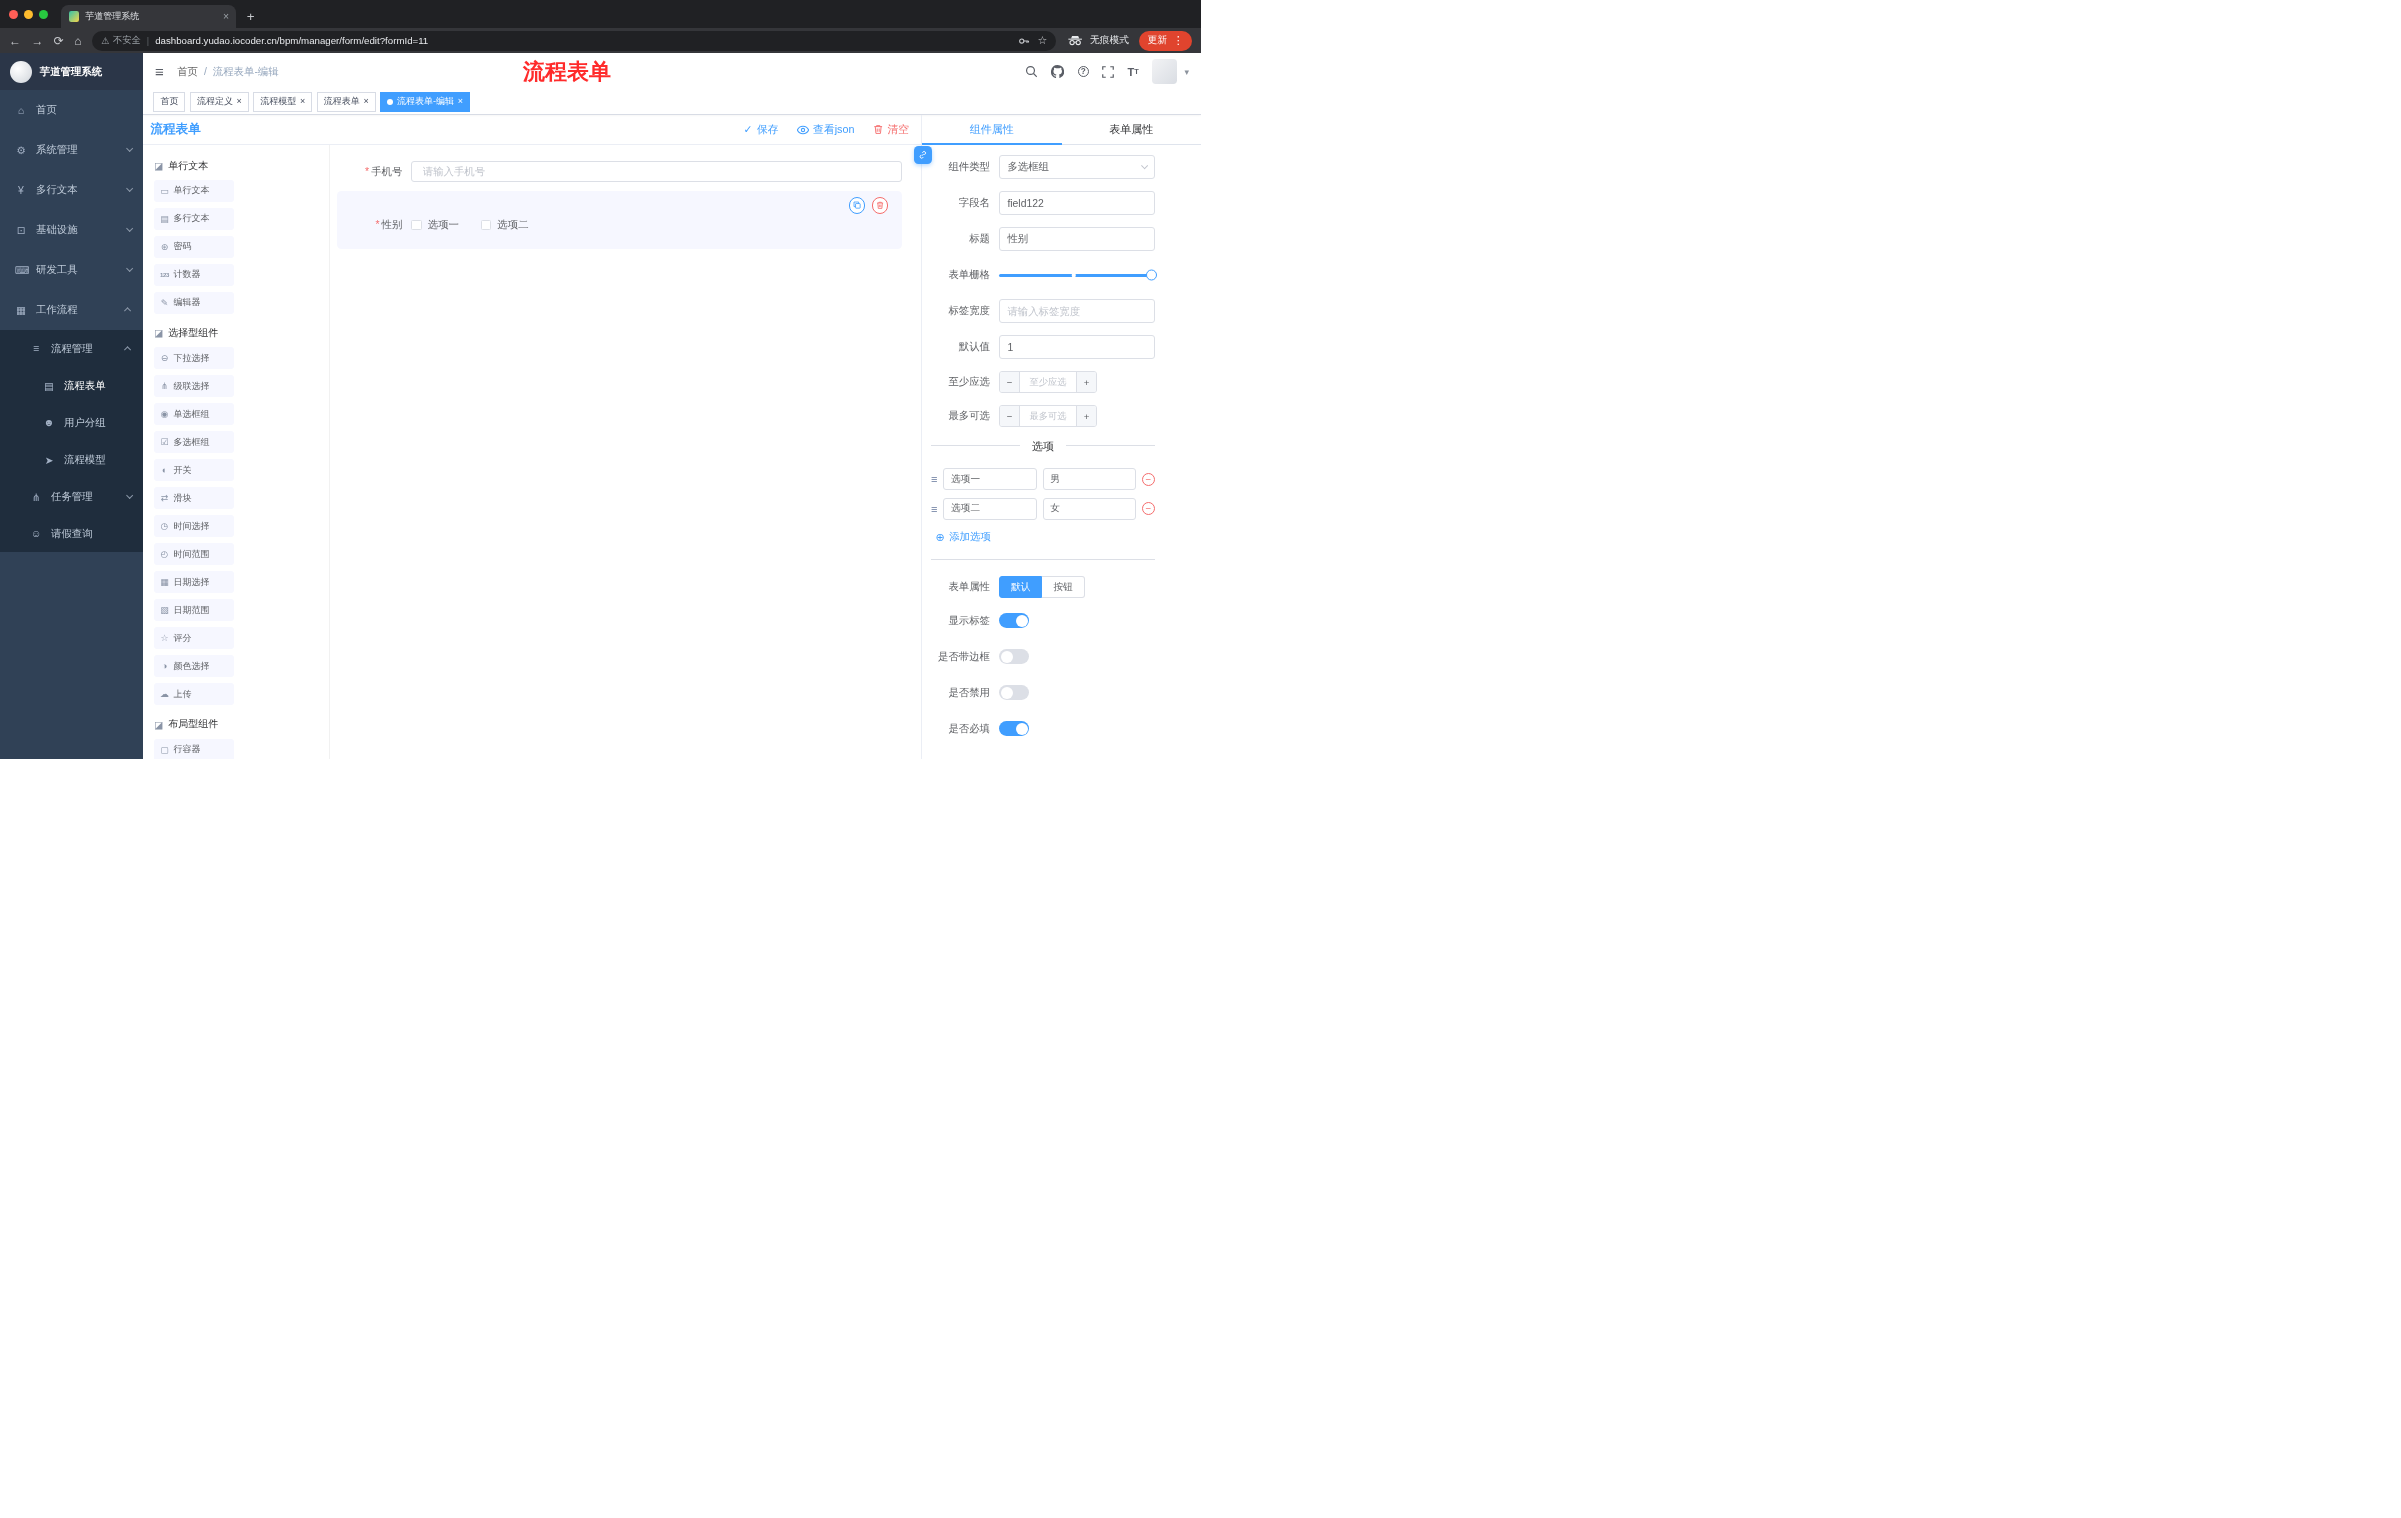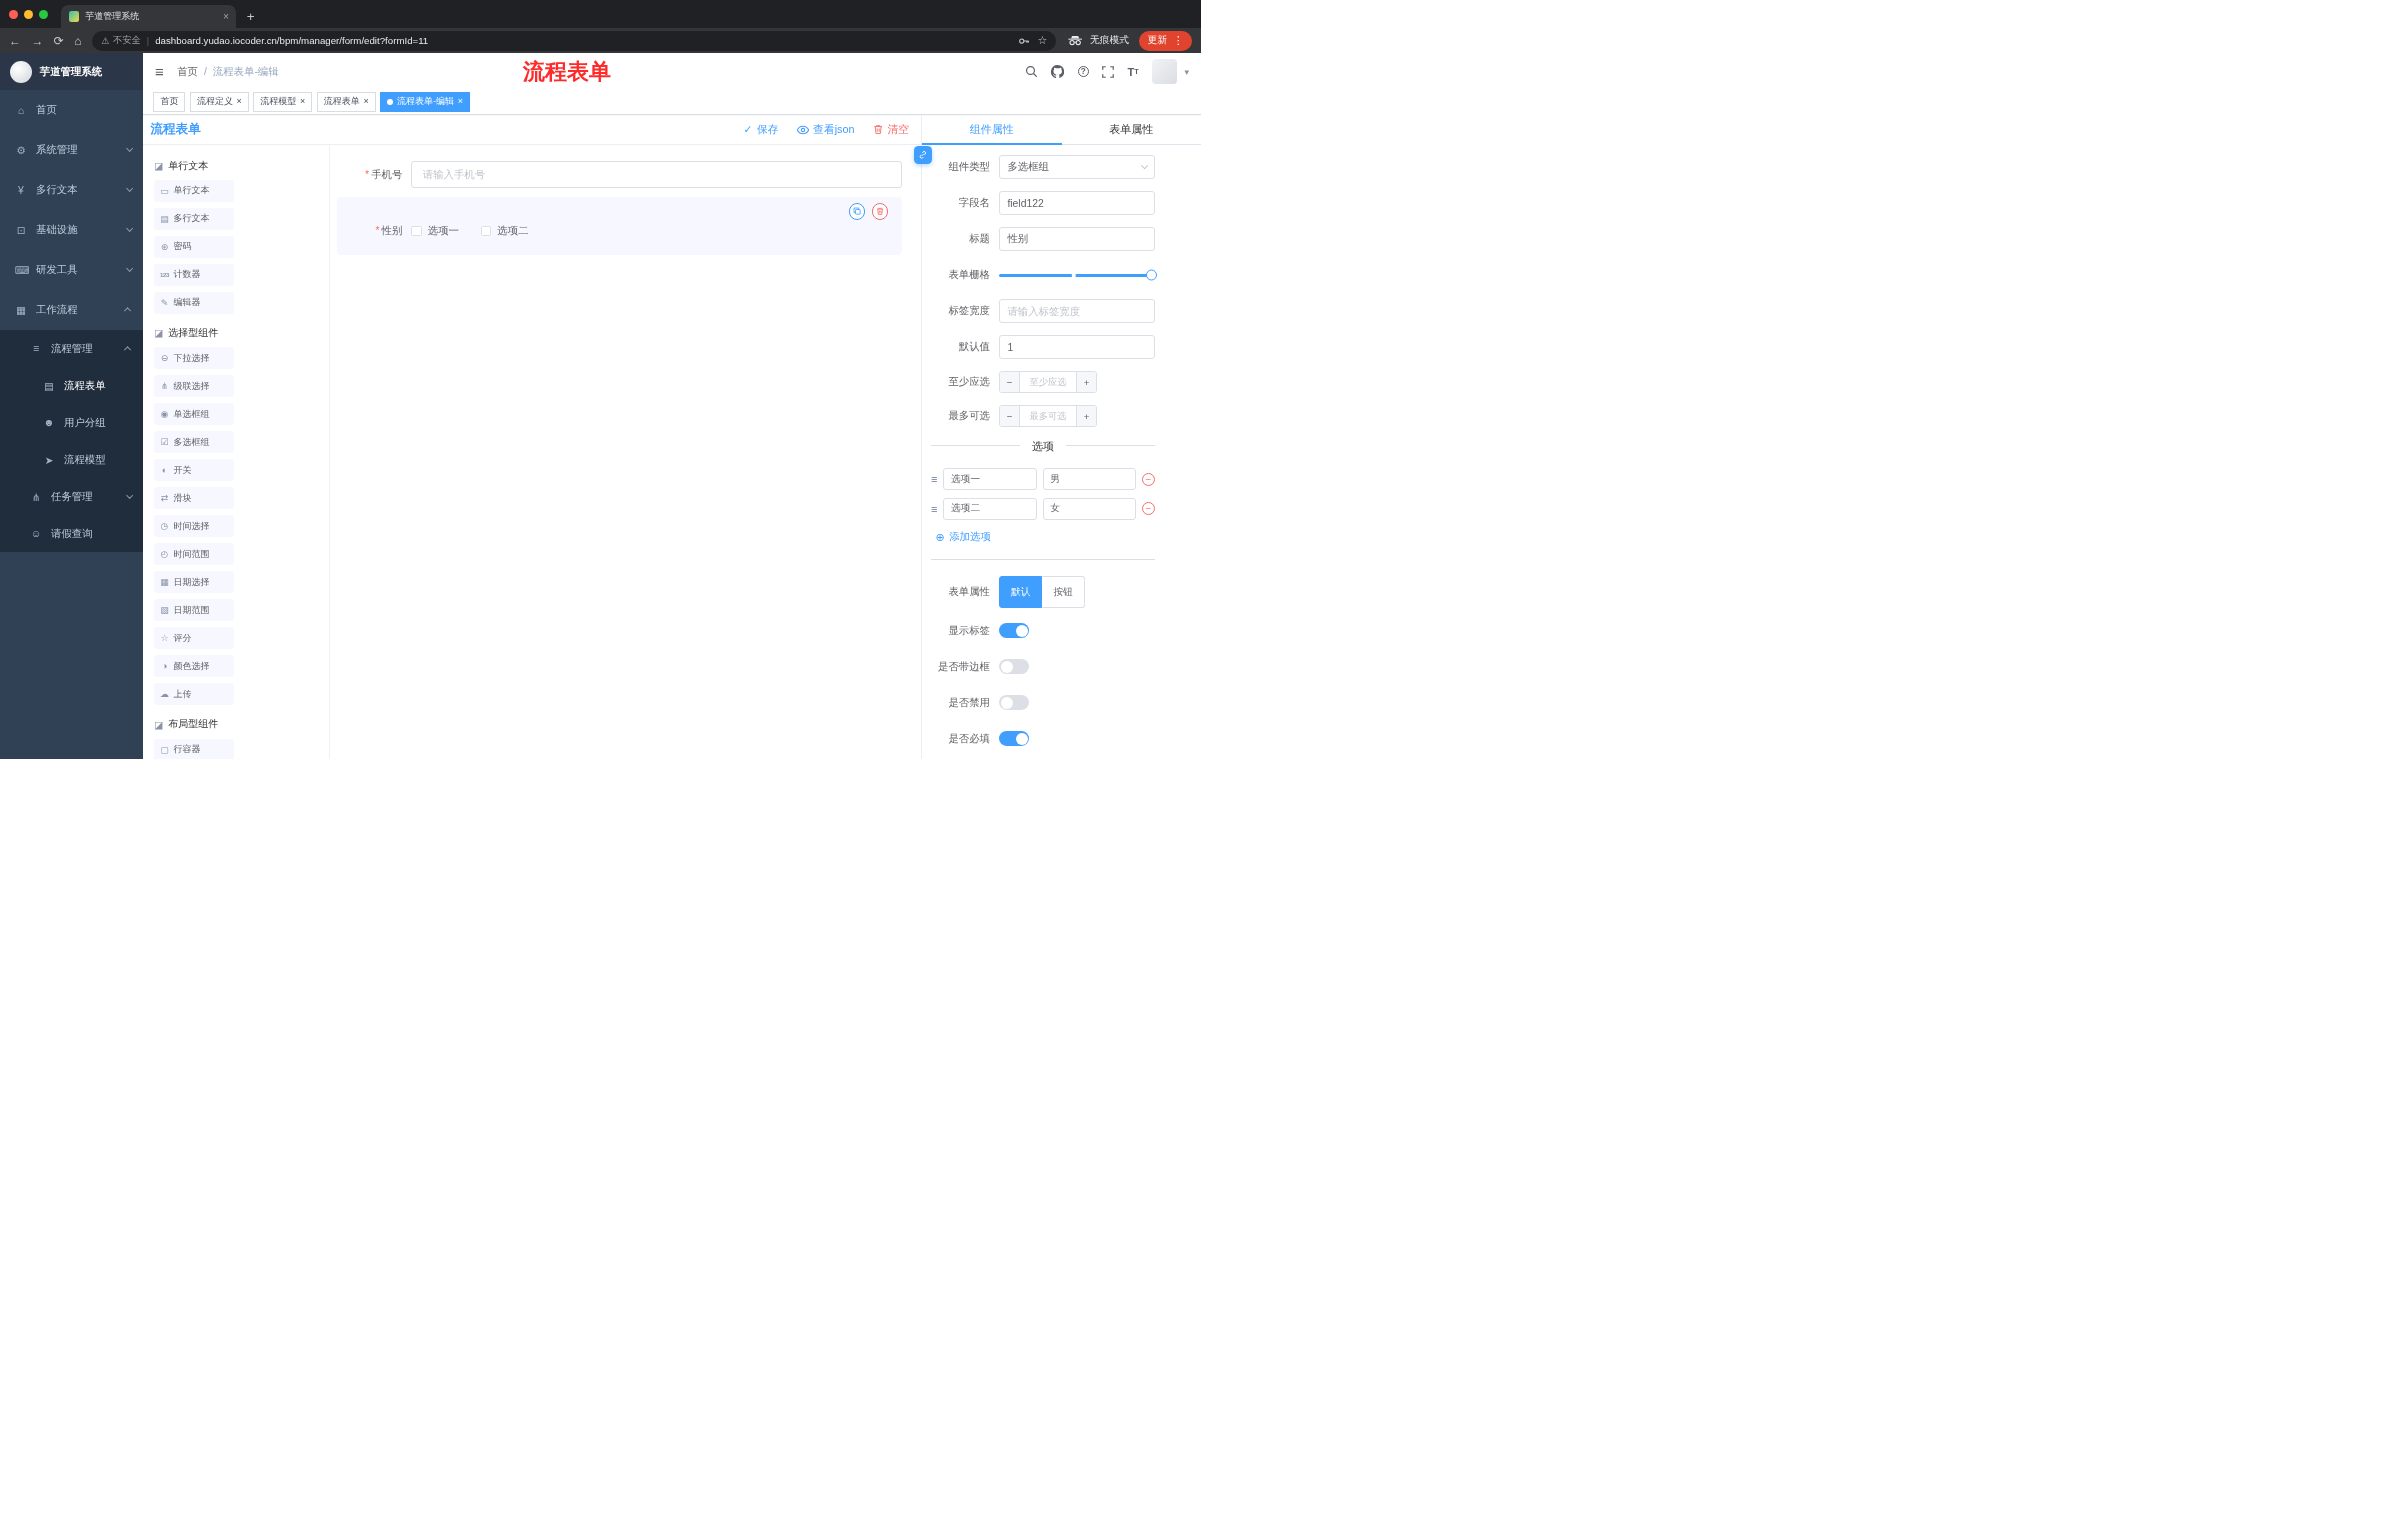--- a/index.html
+++ b/index.html
@@ -86,21 +86,21 @@
   .group-icon { color:#8a94a6; font-size:9.7px; }
   .chips { display:flex; flex-wrap:wrap; gap:6px; }
   .chip { width:80px; height:22px; background:#f6f7ff; border-radius:3px; display:flex; align-items:center; gap:4.5px; padding:0 6px; font-size:9px; color:#606266; cursor:grab; overflow:hidden; white-space:nowrap; }
   .chip-icon { color:#8a94a6; font-size:9px; flex-shrink:0; min-width:9px; text-align:center; }
   .chip-icon.numeric { font-size:6px; font-weight:700; letter-spacing:-0.4px; }
   .star { color:#F56C6C; margin-right:2.2px; }
 
   .canvas { flex:1; min-width:0; padding:16.3px 19.3px 0 7.4px; background:#fff; }
   .form-field { display:flex; align-items:center; }
   .f-label { width:74px; flex-shrink:0; text-align:right; padding-right:9px; color:#606266; white-space:nowrap; }
-  .f-input { flex:1; min-width:0; height:27px; border:0.7px solid #dcdfe6; border-radius:3px; padding:0 10.4px; font:inherit; color:#606266; outline:none; }
+  .f-input { flex:1; min-width:0; height:21px; border:0.7px solid #dcdfe6; border-radius:3px; padding:0 10.4px; font:inherit; color:#606266; outline:none; }
   .f-input::placeholder, .pinput::placeholder, .pf-input::placeholder, .opt-input::placeholder, .step-input::placeholder { color:#c0c4cc; }
   .selected-field { margin-top:9px; background:#f6f7ff; border-radius:4.5px; position:relative; padding:27px 12px 16.3px 0; }
   .field-actions { position:absolute; top:6px; right:13.4px; display:flex; gap:6.7px; }
   .action-circle { width:16.3px; height:16.3px; border-radius:50%; background:#fff; border:0.7px solid #409EFF; color:#409EFF; display:flex; align-items:center; justify-content:center; cursor:pointer; }
   .action-circle.del { border-color:#F56C6C; color:#F56C6C; }
   .checkbox-group { display:flex; align-items:center; gap:22px; }
   .checkbox { display:flex; align-items:center; gap:6px; cursor:pointer; }
   .cbox { width:10.4px; height:10.4px; border:0.7px solid #dcdfe6; border-radius:1.5px; background:#fff; }
 
   
@@ -128,21 +128,21 @@
   .pdivider { position:relative; border-top:0.7px solid #dcdfe6; margin:18px 0 22px; }
   .pdivider span { position:absolute; top:-7.4px; left:50%; transform:translateX(-50%); background:#fff; padding:0 12px; color:#303133; font-size:11px;text-align:center; }
   .pdivider.plain { margin:15px 0 16.3px; }
   .opt-row { display:flex; align-items:center; gap:6px; margin-bottom:7.4px; }
   .drag-icon { color:#66789c; font-size:11px; cursor:grab; flex-shrink:0; }
   .opt-input { flex:1; min-width:0; height:22px; border:0.7px solid #dcdfe6; border-radius:3px; padding:0 6.7px; font:inherit; font-size:9.7px; color:#606266; outline:none; }
   .remove-btn { width:13.4px; height:13.4px; flex-shrink:0; border-radius:50%; border:1.1px solid #F56C6C; color:#F56C6C; display:flex; align-items:center; justify-content:center; font-size:9.7px; line-height:1; cursor:pointer; }
   .add-option { display:flex; align-items:center; gap:4.5px; color:#409EFF; font-size:10.4px; margin:10.4px 0 0 4.5px; cursor:pointer; }
   .add-icon { font-size:11px; }
   .seg { display:flex; }
-  .seg-btn { height:32px; padding:0 11px; border:0.7px solid #dcdfe6; background:#fff; color:#606266; font-size:9.7px; display:flex; align-items:center; cursor:pointer; }
+  .seg-btn { height:22px; padding:0 11px; border:0.7px solid #dcdfe6; background:#fff; color:#606266; font-size:9.7px; display:flex; align-items:center; cursor:pointer; }
   .seg-btn:first-child { border-radius:3px 0 0 3px; }
   .seg-btn:last-child { border-radius:0 3px 3px 0; border-left:none; }
   .seg-btn.active { background:#409EFF; border-color:#409EFF; color:#fff; }
   .switch { width:30px; height:15px; border-radius:7.4px; background:#dcdfe6; position:relative; cursor:pointer; flex-shrink:0; }
   .switch .knob { position:absolute; top:1.5px; left:1.5px; width:12px; height:12px; border-radius:50%; background:#fff; }
   .switch.on { background:#409EFF; }
   .switch.on .knob { left:auto; right:1.5px; }
   .prow.switch-row { margin-bottom:21px; }
   .prow.seg-row { margin-bottom:15px; }
 </style>

